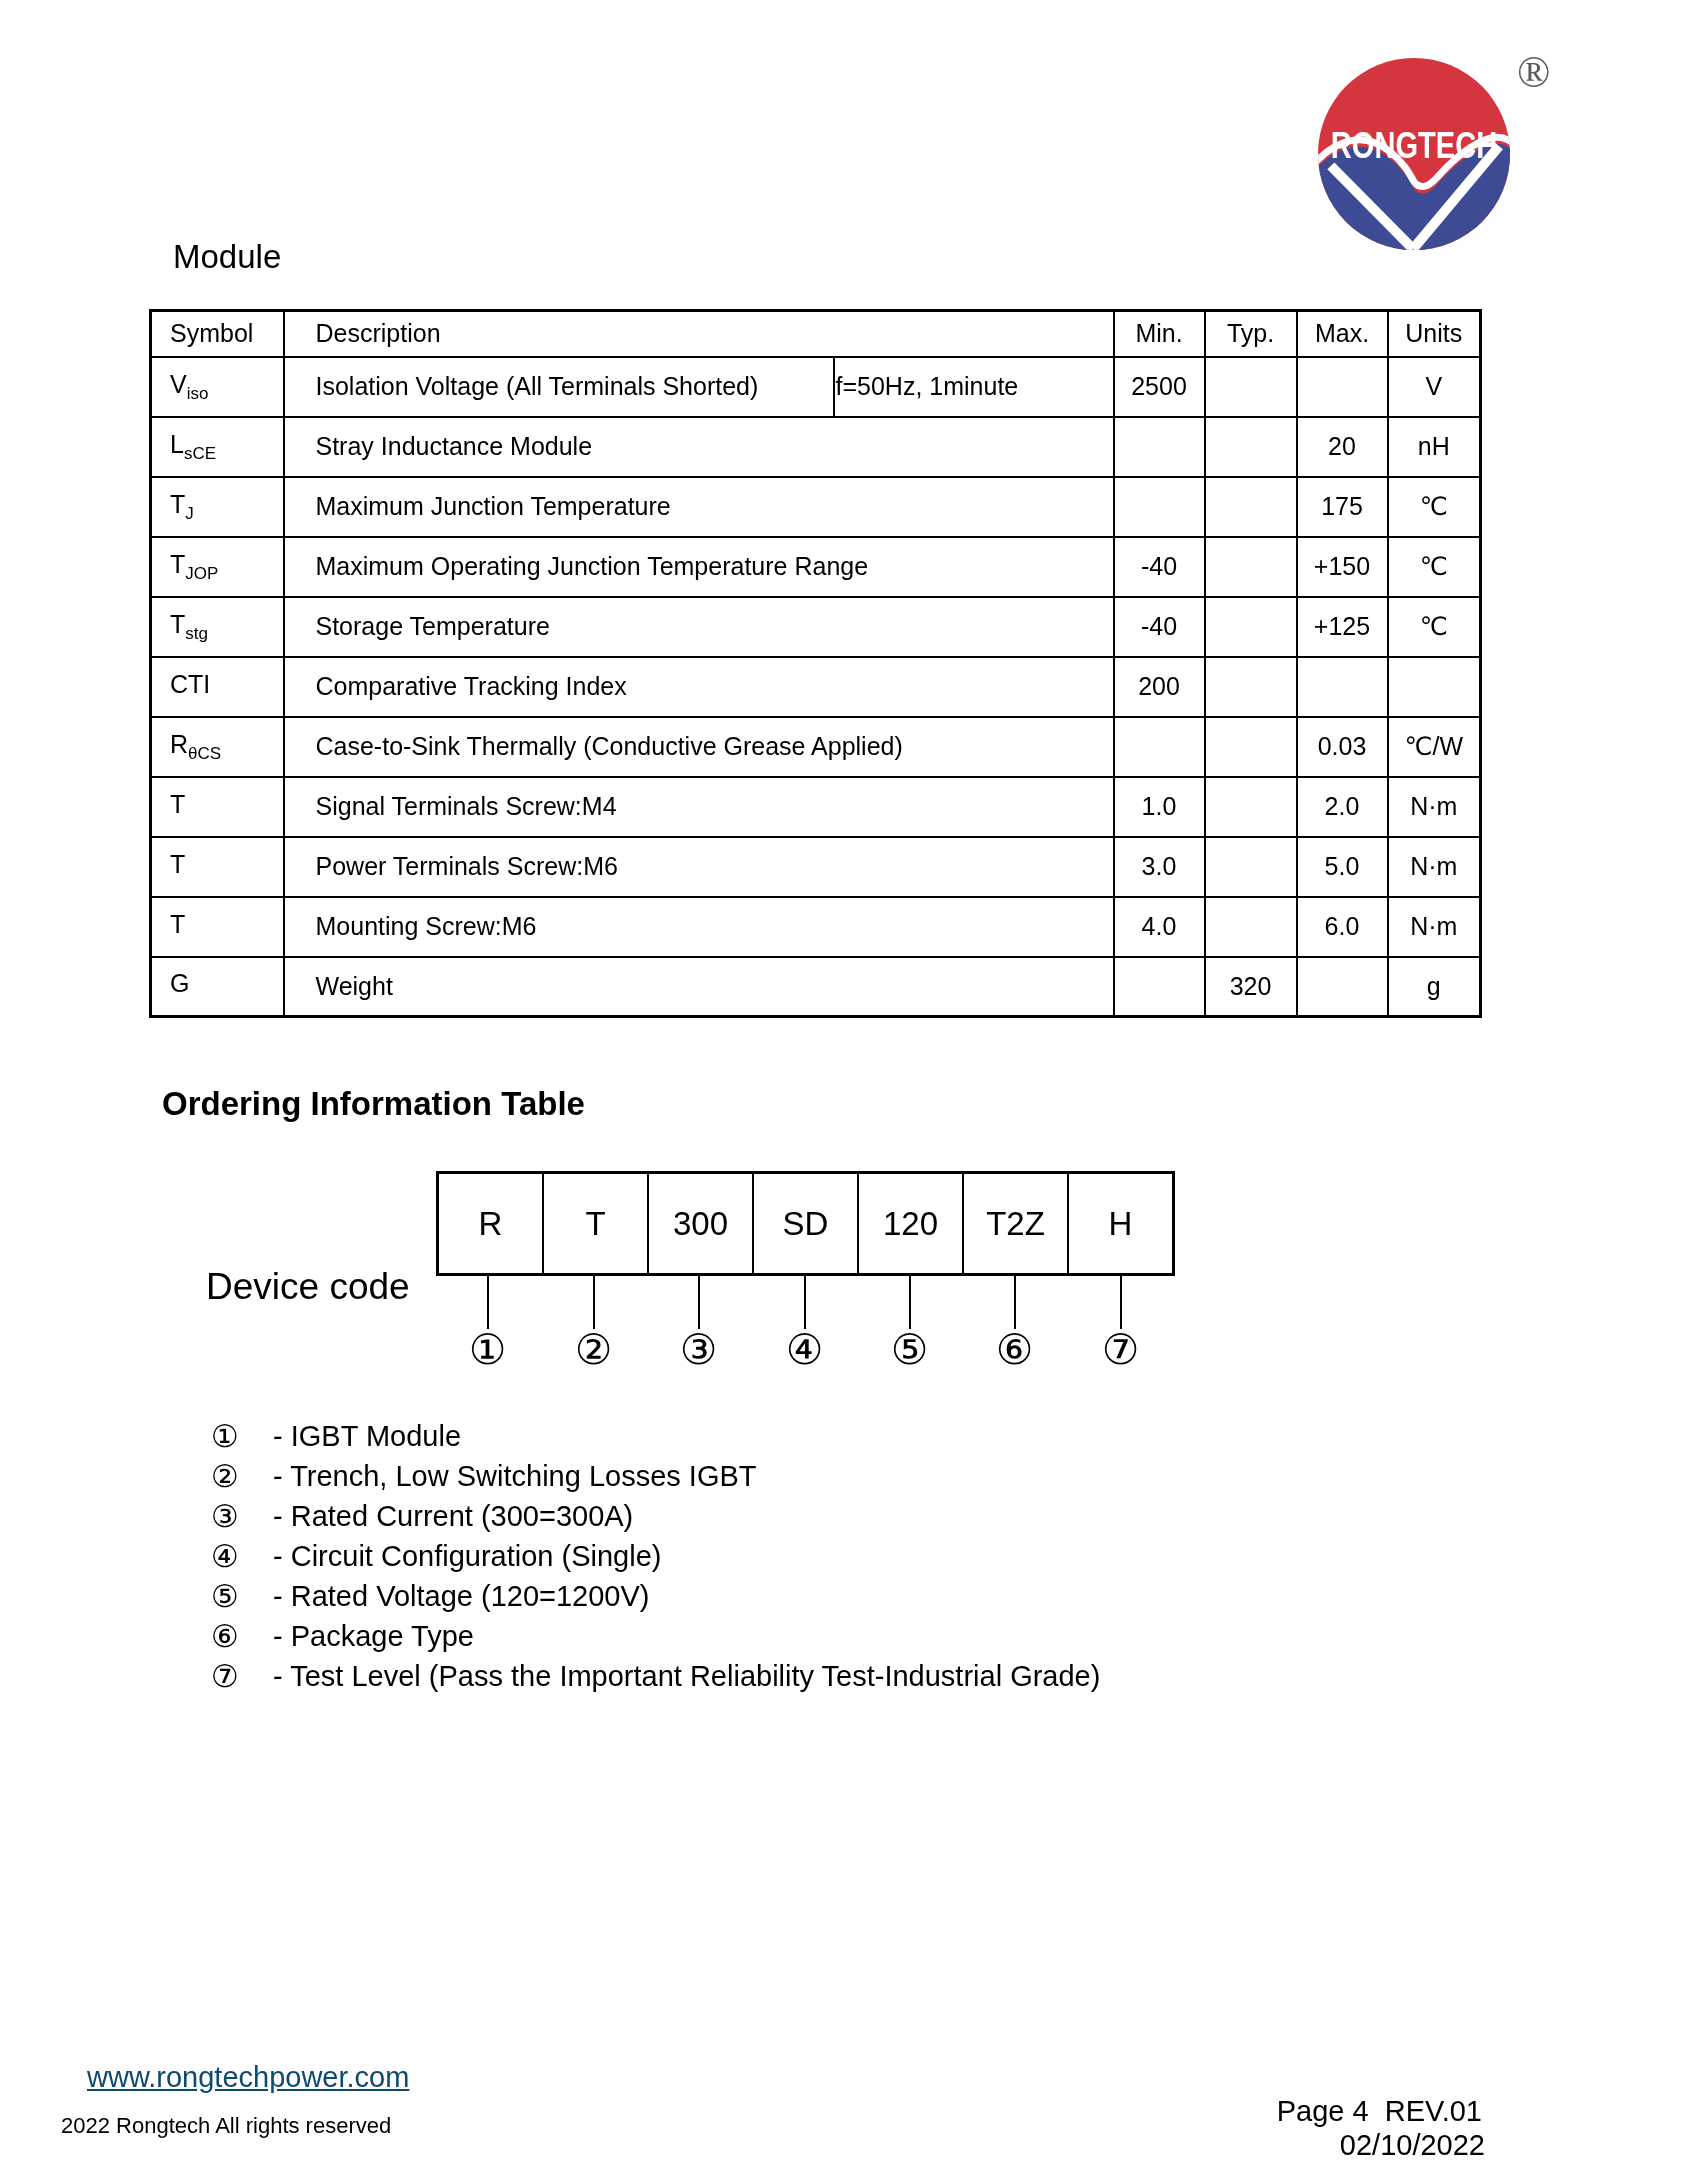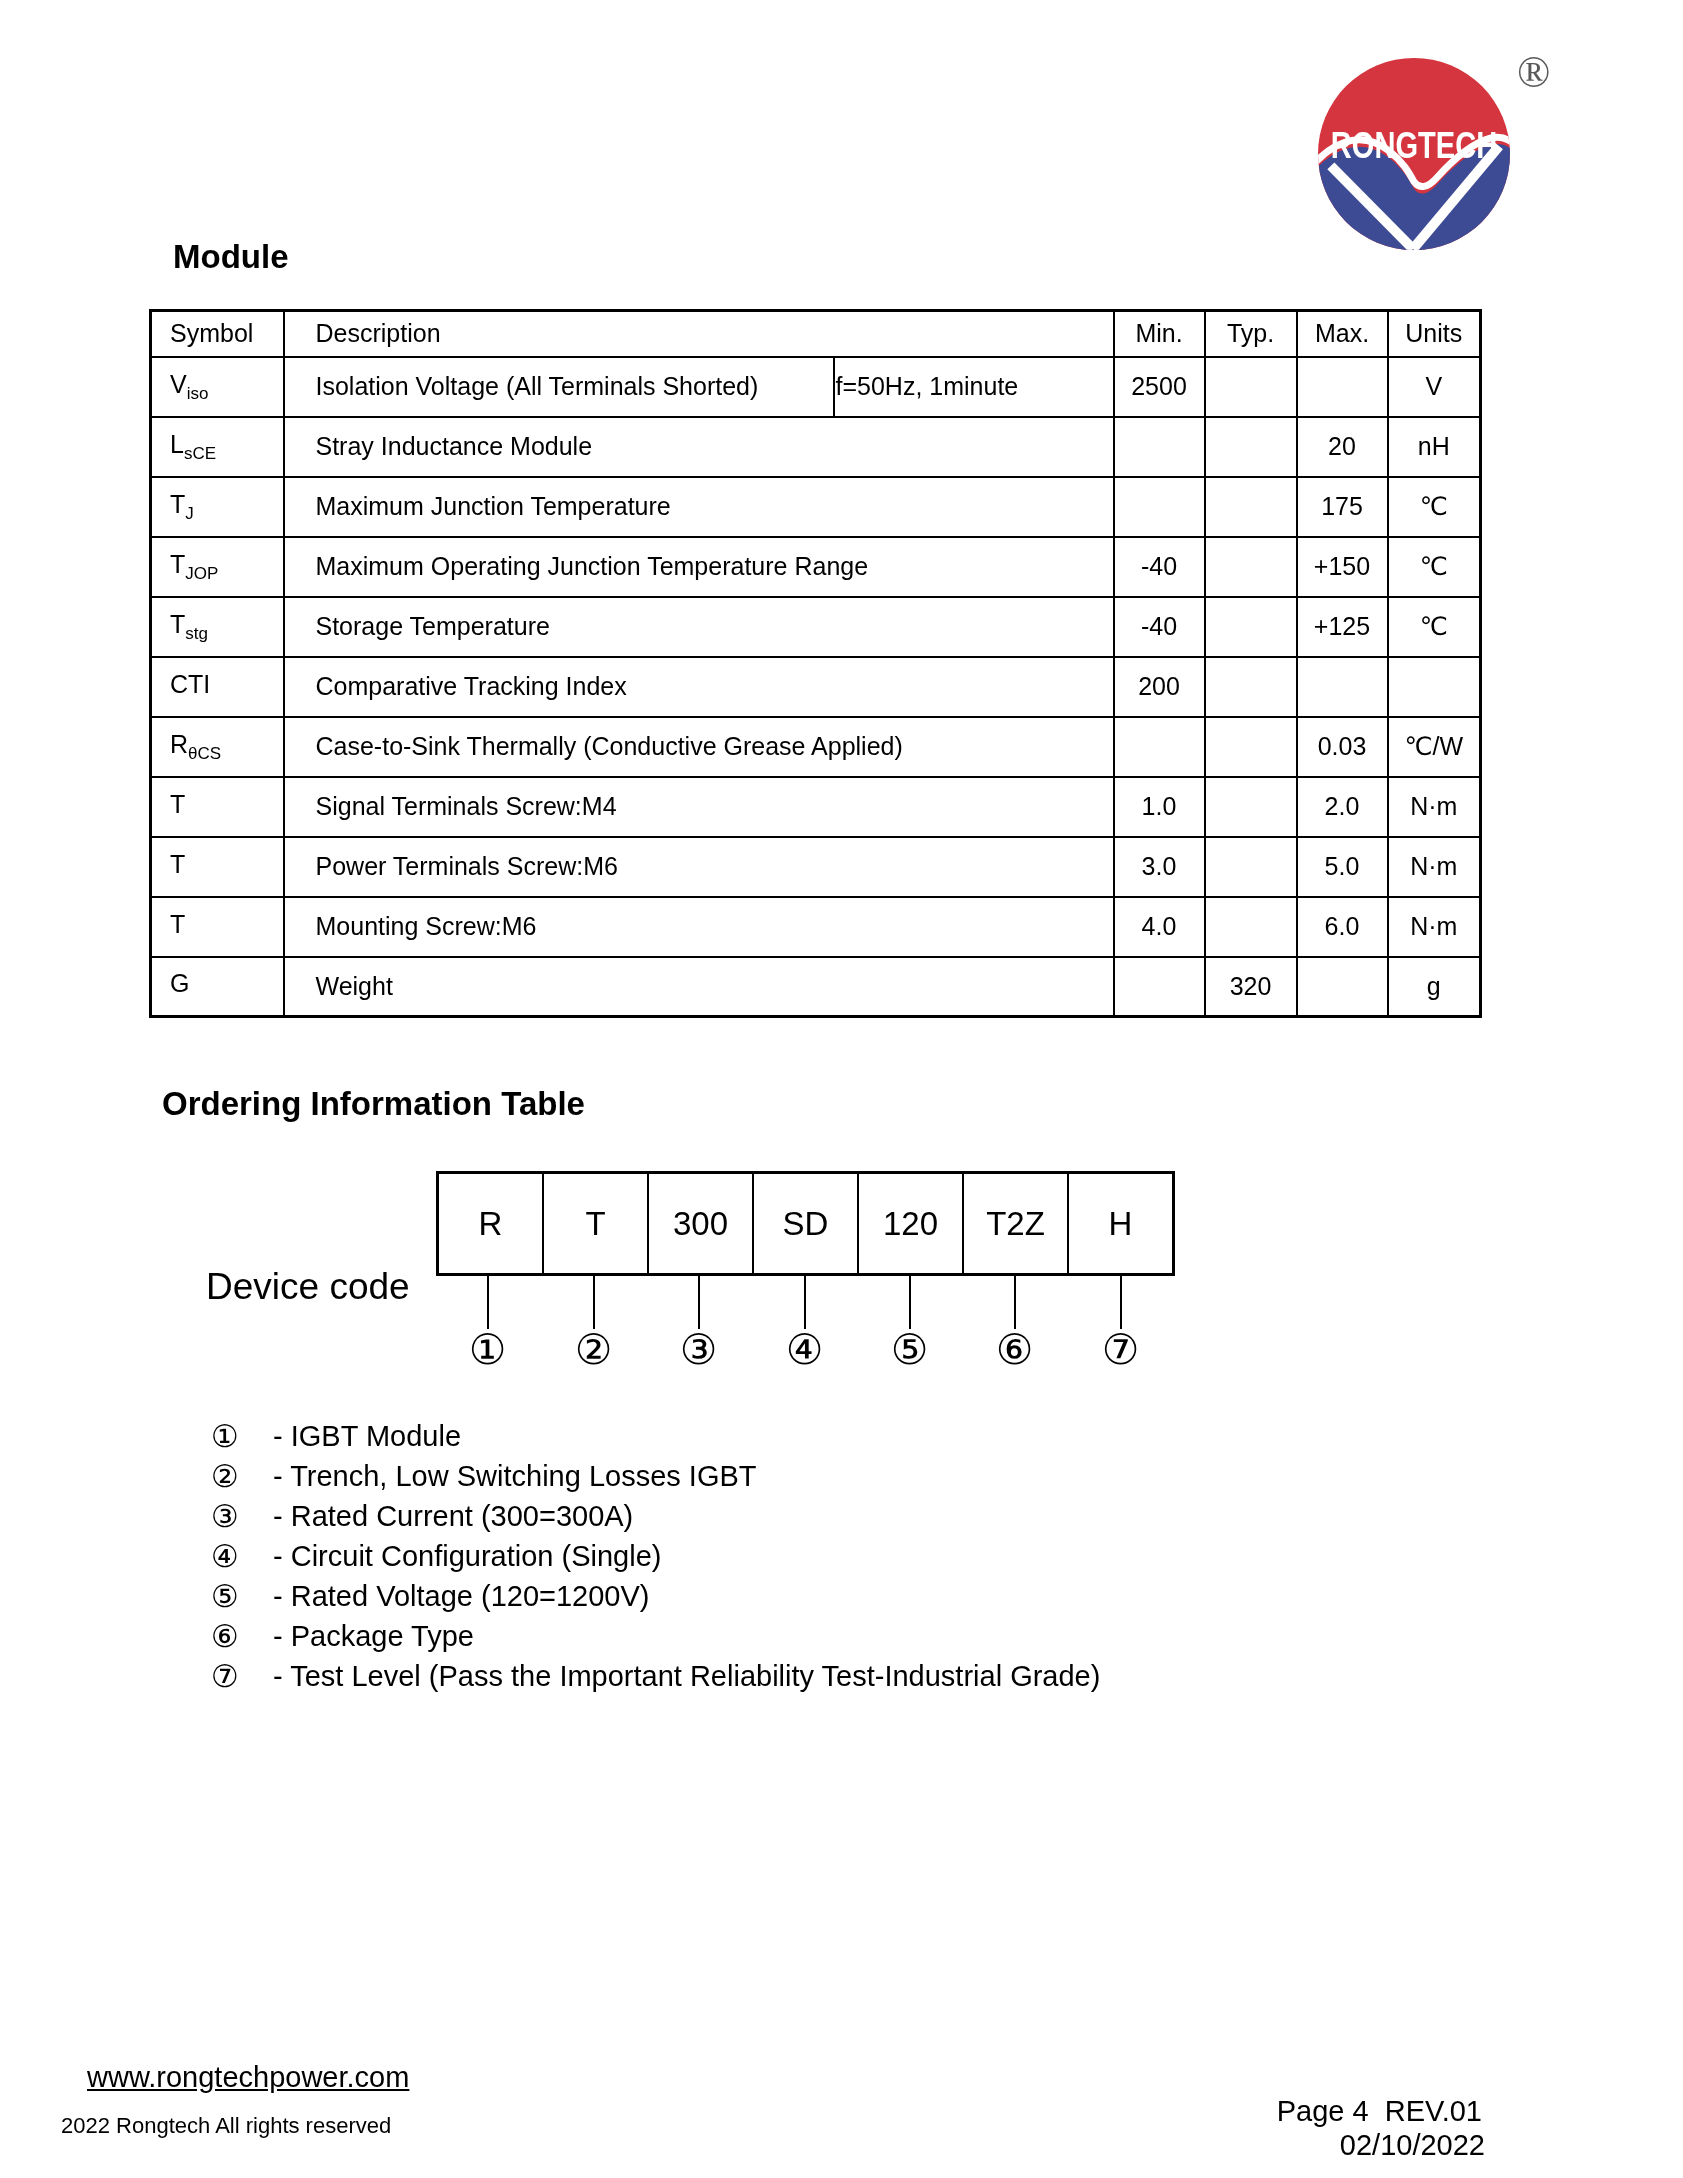--- a/index.html
+++ b/index.html
@@ -13,21 +13,21 @@
     margin:0 auto;
   }
   
   .logo{position:absolute;left:1317px;top:51px;width:257px;height:208px;}
   .logo svg{position:absolute;left:0;top:4px;}
   .logo .reg{
     position:absolute;left:200px;top:-4px;
     font-size:44px;color:#5a5a5a;font-family:"Liberation Serif","DejaVu Serif",serif;
   }
   
-  .h-module{position:absolute;left:173px;top:238px;font-size:33px;font-weight:bold;}
+  .h-module{position:absolute;left:173px;top:238px;font-size:33px;font-weight:normal;}
   .h-ordering{position:absolute;left:162px;top:1085px;font-size:33px;font-weight:bold;}
   
   table.spec{
     position:absolute;left:149px;top:309px;
     width:1331px;border-collapse:collapse;table-layout:fixed;
     border:3px solid #000;
     font-size:25px;
   }
   table.spec th,table.spec td{
     border:2px solid #000;
@@ -59,21 +59,21 @@
     font-family:"DejaVu Sans",sans-serif;font-size:42px;font-weight:normal;
   }
   
   .legend{position:absolute;left:211px;top:1416px;}
   .legend .row{height:40px;display:flex;align-items:center;}
   .legend .lmk{font-family:"DejaVu Sans",sans-serif;font-size:31px;width:48px;}
   .legend .ltx{font-size:29px;padding-left:14px;}
   
   .f-link{
     position:absolute;left:87px;top:2061px;font-size:29px;
-    color:#000000;text-decoration:underline;
+    color:#0c4a6e;text-decoration:underline;
   }
   .f-copy{position:absolute;left:61px;top:2095px;font-size:22px;margin-top:18px;}
   .f-page{position:absolute;right:201px;top:2095px;font-size:29px;text-align:right;white-space:pre;}
   .f-date{position:absolute;right:198px;top:2129px;font-size:29px;text-align:right;}
 </style>
 </head>
 <body>
 
 <div class="page">
 

